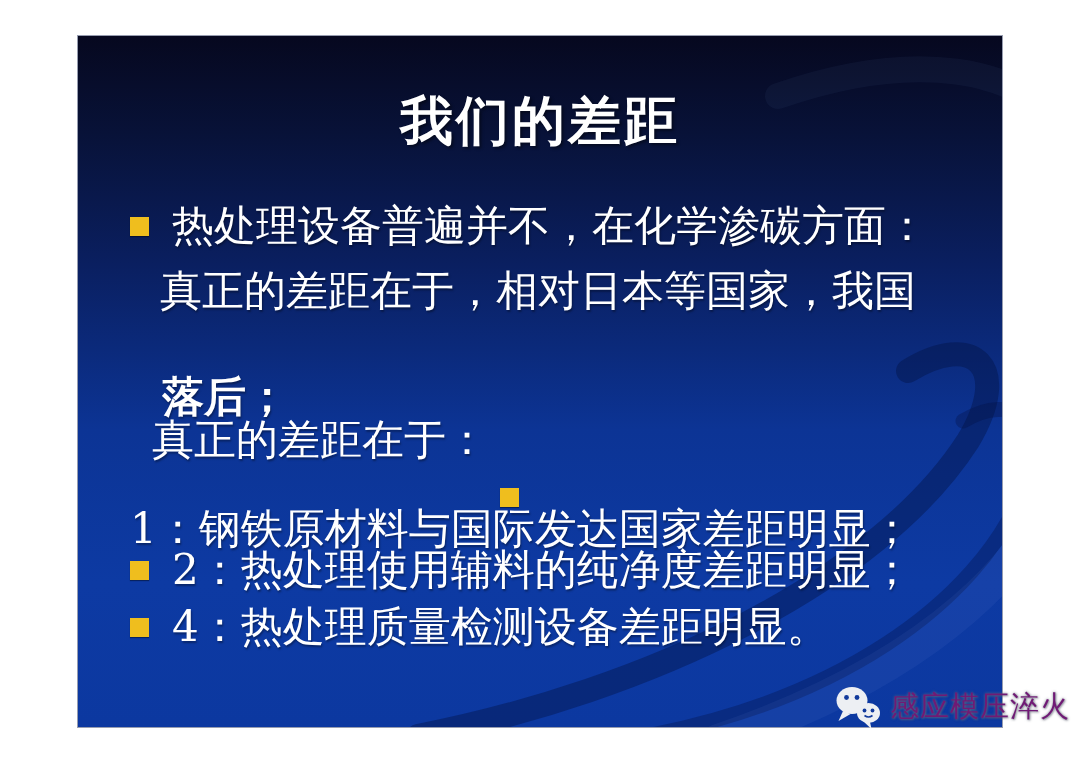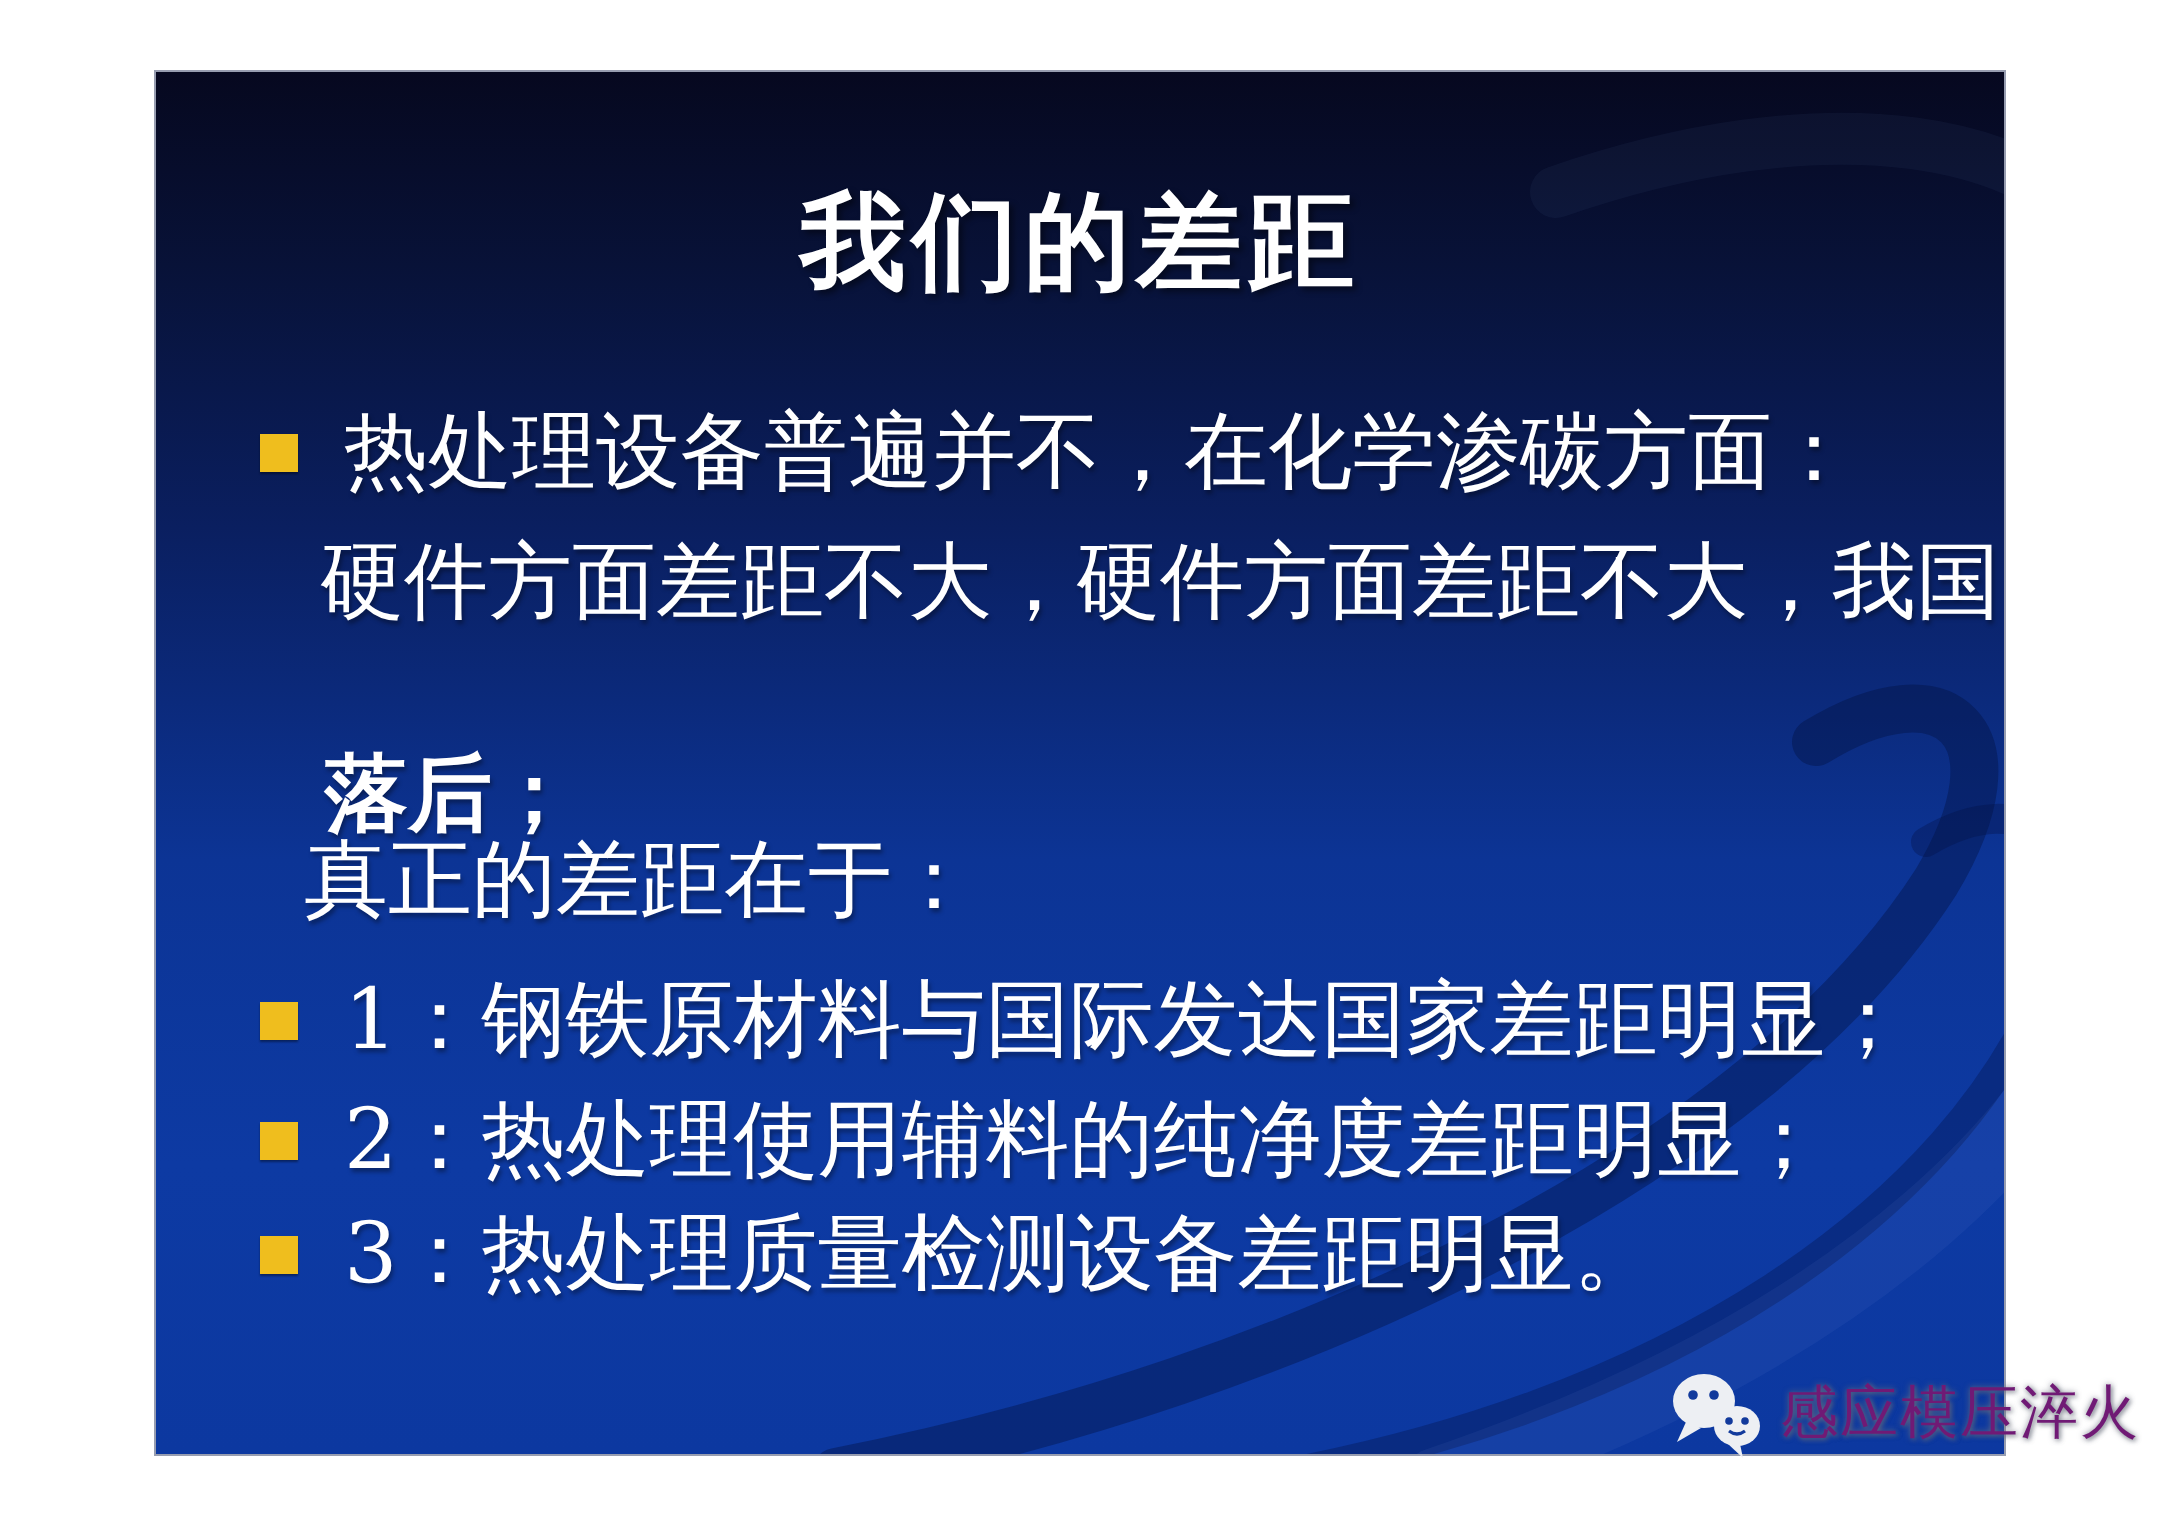--- a/index.html
+++ b/index.html
@@ -71,21 +71,21 @@
     margin-right: 23px;
     background: #efbe1e;
     box-shadow: 0 1px 1px rgba(0,0,0,0.4);
     flex: 0 0 auto;
   }
   .row-b1 { left: 52px; top: 168px; }
   .line-c1 { left: 82px; top: 233px; }
   .line-c2 { left: 82px; top: 287px; }
   .line-c3 { left: 84px; top: 339px; font-weight: bold; }
   .line-lead { left: 74px; top: 382px; }
-  .row-n1 { left: 52px; top: 452px; }
+  .row-n1 { left: 52px; top: 452px; flex-direction: column; }
   .row-n2 { left: 52px; top: 512px; }
   .row-n3 { left: 52px; top: 569px; }
   .watermark {
     position: absolute;
     left: 834px;
     top: 684px;
     display: flex;
     align-items: center;
     z-index: 5;
   }
@@ -119,36 +119,36 @@
       </g>
     </svg>
 
     <h1 class="slide-title">我们的差距</h1>
 
     <div class="bullet-row row-b1">
       <span class="bullet-square"></span>
       <span>热处理设备普遍并不，在化学渗碳方面：</span>
     </div>
 
-    <div class="body-line line-c1">硬件方面差距不大，硬件方面差距不大，我国</div>
+    <div class="body-line line-c1">真正的差距在于，相对日本等国家，我国</div>
     <div class="body-line line-c3">落后；</div>
 
     <div class="body-line line-lead">真正的差距在于：</div>
 
     <div class="bullet-row row-n1">
       <span class="bullet-square"></span>
       <span>1：钢铁原材料与国际发达国家差距明显；</span>
     </div>
     <div class="bullet-row row-n2">
       <span class="bullet-square"></span>
       <span>2：热处理使用辅料的纯净度差距明显；</span>
     </div>
     <div class="bullet-row row-n3">
       <span class="bullet-square"></span>
-      <span>3：热处理质量检测设备差距明显。</span>
+      <span>4：热处理质量检测设备差距明显。</span>
     </div>
 
   </div>
 
   <div class="watermark">
     <svg class="wechat-icon-svg" viewBox="0 0 50 46" xmlns="http://www.w3.org/2000/svg">
       <ellipse cx="18" cy="16.5" rx="15.5" ry="13.5" fill="#edeff3"></ellipse>
       <path d="M 9 27 L 4.5 37 L 16.5 30 Z" fill="#edeff3"></path>
       <circle cx="12.5" cy="13.5" r="2.4" fill="#123a9c"></circle>
       <circle cx="23" cy="13.5" r="2.4" fill="#123a9c"></circle>

